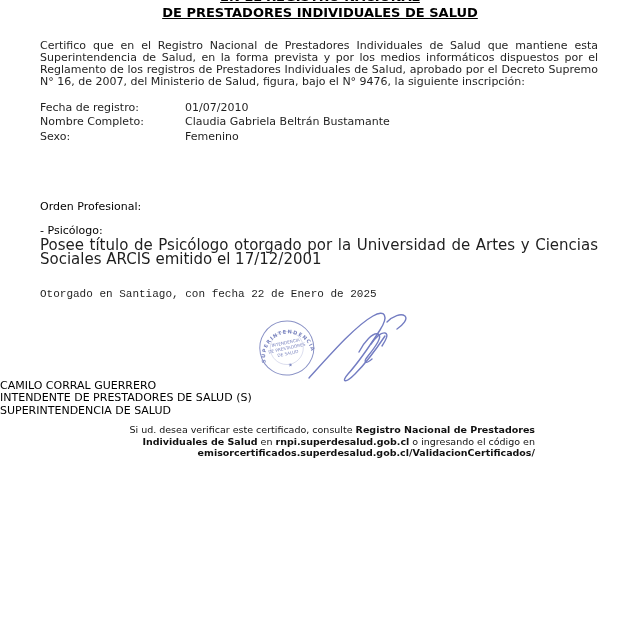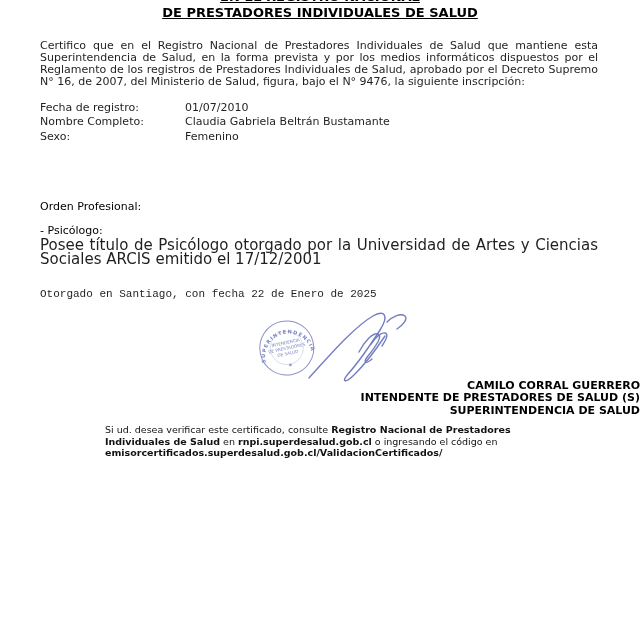--- a/index.html
+++ b/index.html
@@ -20,23 +20,23 @@
   .flabel{width:145px;flex:0 0 145px;}
   
   .orden{top:200px;left:40px;font-size:11px;font-weight:normal;color:#000;}
   .psico{top:224px;left:40px;font-size:11px;font-weight:normal;color:#000;}
   .detail{top:238px;left:40px;width:558px;font-size:15px;line-height:14.2px;text-align:justify;}
   .otorgado{top:288px;left:40px;font-size:11px;font-family:Liberation Mono, monospace;}
   
   .stamp{left:250px;top:316px;width:74px;height:66px;transform:rotate(-12deg);}
   .sig{left:303px;top:308px;width:128px;height:78px;}
   
-  .signer{top:380px;left:0;right:0;text-align:right;font-size:11px;font-weight:bold;line-height:12.4px;color:#000;}
+  .signer{top:380px;left:0;right:0;text-align:left;font-size:11px;font-weight:normal;line-height:12.4px;color:#000;}
   
-  .footer{top:424px;left:105px;width:430px;text-align:left;font-size:9.5px;line-height:11.6px;color:#111;}
+  .footer{top:424px;left:105px;width:430px;text-align:right;font-size:9.5px;line-height:11.6px;color:#111;}
   .footer .b{font-weight:bold;}
 </style>
 </head>
 <body>
 
 <div>
 
   <div class="abs heading">
     <div class="hline">EN EL REGISTRO NACIONAL</div>
     <div class="hline">DE PRESTADORES INDIVIDUALES DE SALUD</div>

